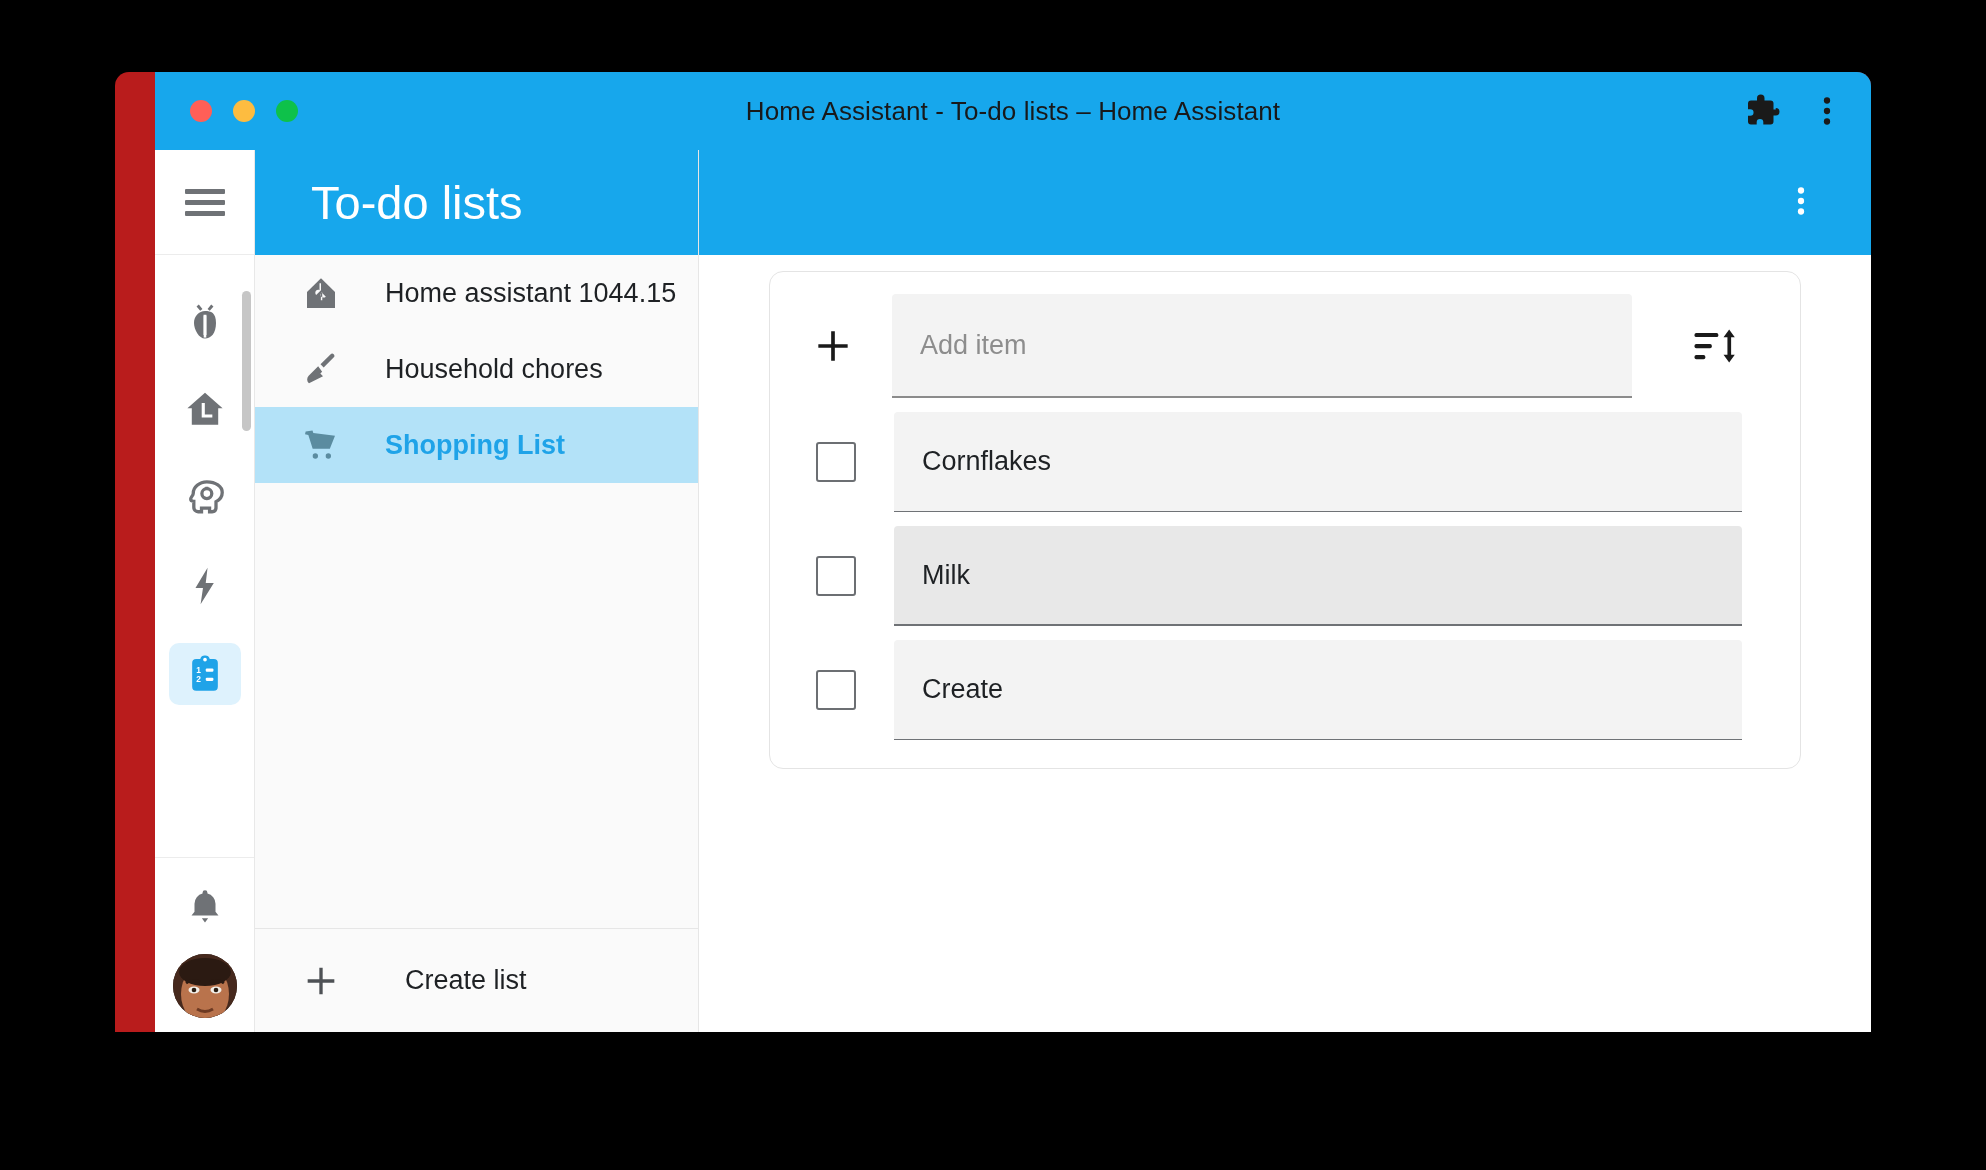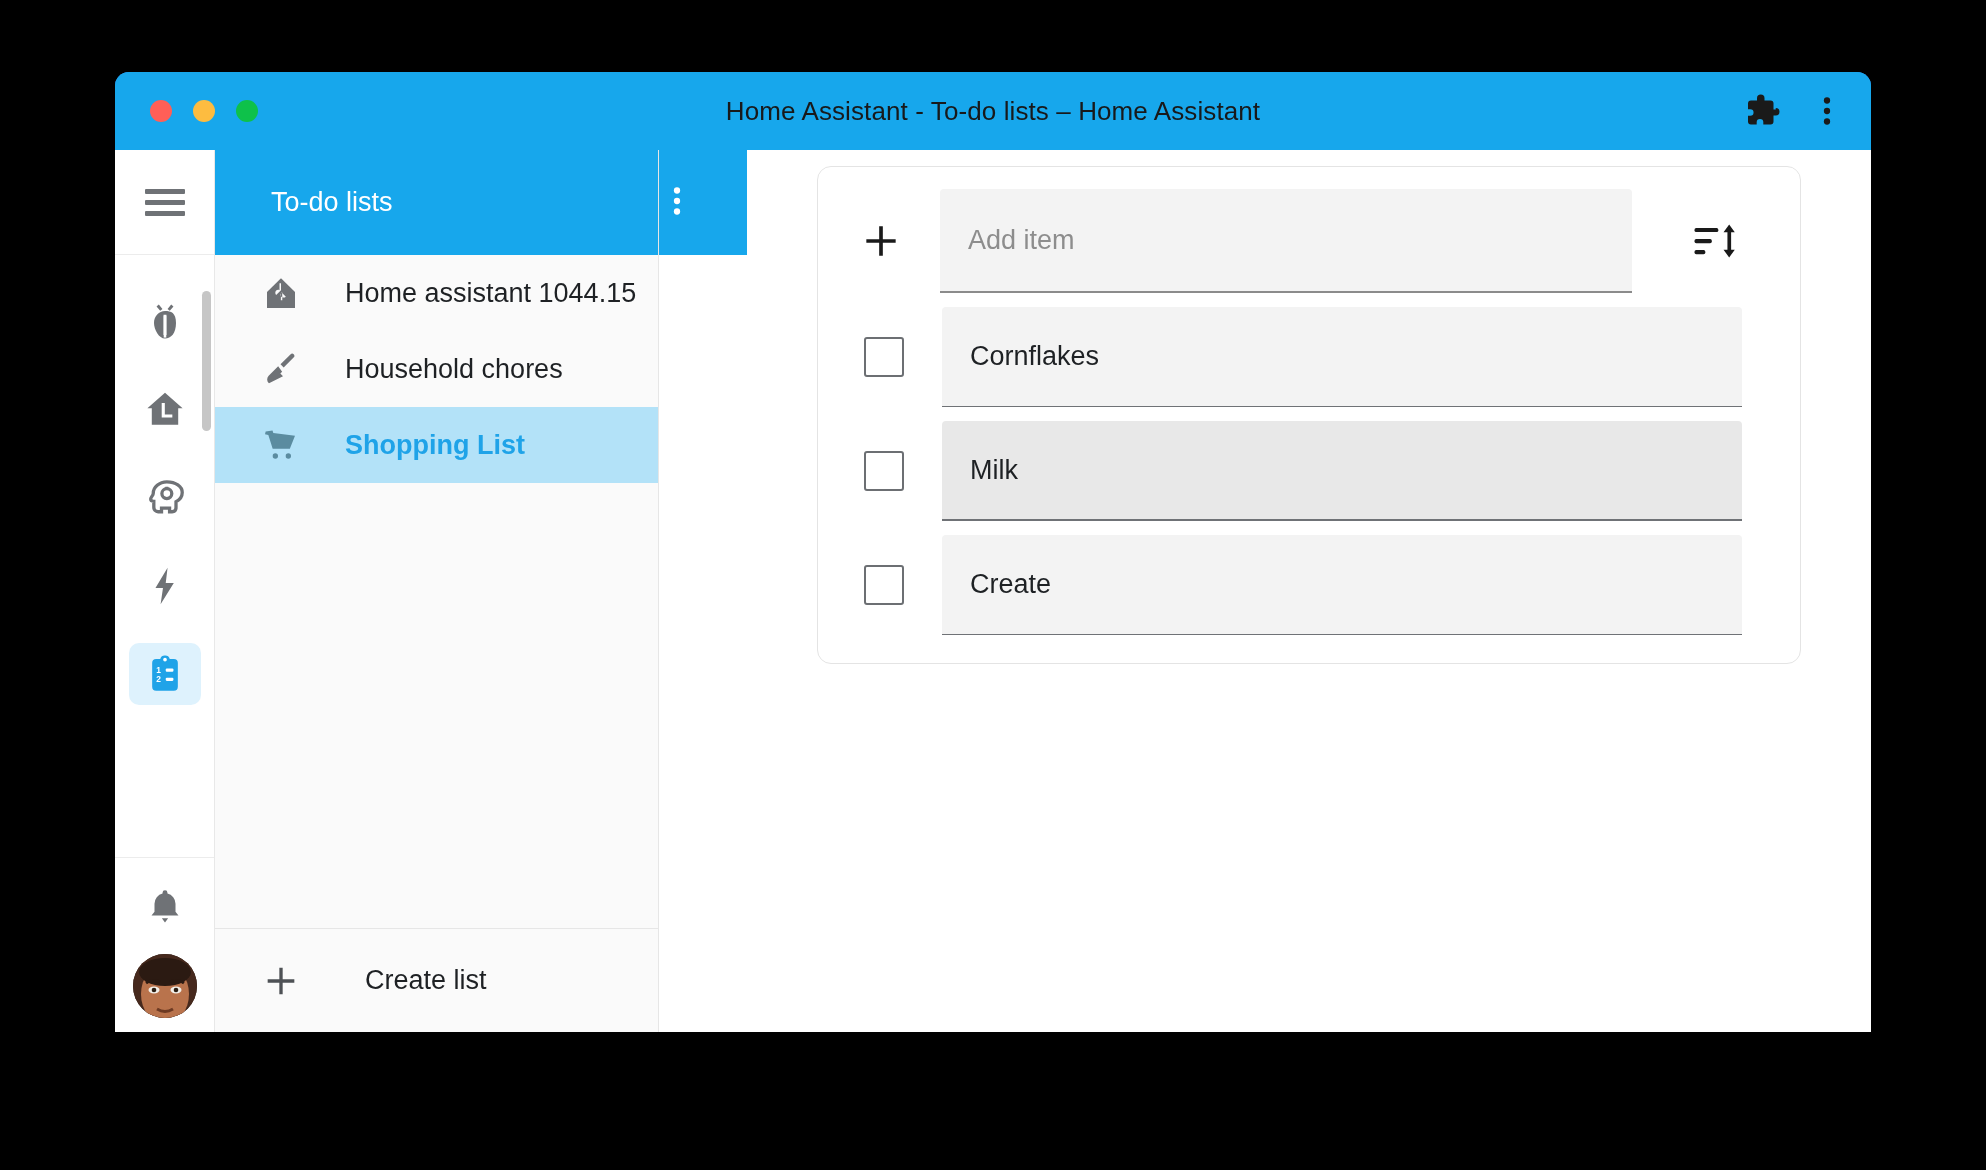--- a/index.html
+++ b/index.html
@@ -7,24 +7,25 @@
     width: 1986px; height: 1170px;
     background: #000;
     font-family: "Liberation Sans", sans-serif;
     overflow: hidden;
   }
 
   #window {
     position: absolute;
     left: 115px; top: 72px;
     width: 1756px; height: 960px;
-    background: #3b82f6;
+    background: #b91c1c;
     border-radius: 14px 14px 0 0;
     overflow: hidden;
     box-shadow: 0 4px 26px rgba(0,0,0,0.45);
+    padding-left: 40px;
   }
 
   
   #titlebar {
     position: relative;
     height: 78px;
     background: #17a7ec;
     display: flex;
     align-items: center;
   }
@@ -110,21 +111,21 @@
     display: flex; flex-direction: column;
     background: #fafafa;
     border-right: 1px solid #e6e6e6;
   }
   #lists-header {
     height: 105px;
     background: #17a7ec;
     display: flex; align-items: center;
     padding-left: 56px;
   }
-  #page-title { font-size: 27px; color: #ffffff; font-weight: 400; }
+  #page-title { font-size: 47px; color: #ffffff; font-weight: 400; }
   #lists-body { flex: 1; position: relative; }
   .list-row {
     height: 76px;
     display: flex; align-items: center;
     padding-left: 46px;
     gap: 44px;
   }
   .list-row.selected { background: #b3e2f8; font-weight: bold; }
   .list-row .licon { width: 40px; display: flex; justify-content: center; }
   .list-label { font-size: 27px; color: #1e2124; }
@@ -134,21 +135,21 @@
     height: 104px;
     display: flex; align-items: center;
     padding-left: 46px; gap: 64px;
   }
   #lists-footer .licon { width: 40px; display: flex; justify-content: center; }
 
   
   #main {
     flex: 1;
     background: #ffffff;
-    display: flex; flex-direction: row; justify-content: space-between;
+    display: flex; flex-direction: column; justify-content: space-between;
   }
   #main-header {
     height: 105px;
     background: #17a7ec;
     display: flex; align-items: center; justify-content: flex-end;
     padding-right: 52px;
   }
   #main-content { flex: 1; padding: 16px 70px 0 70px; }
   #card {
     margin-top: 0;

